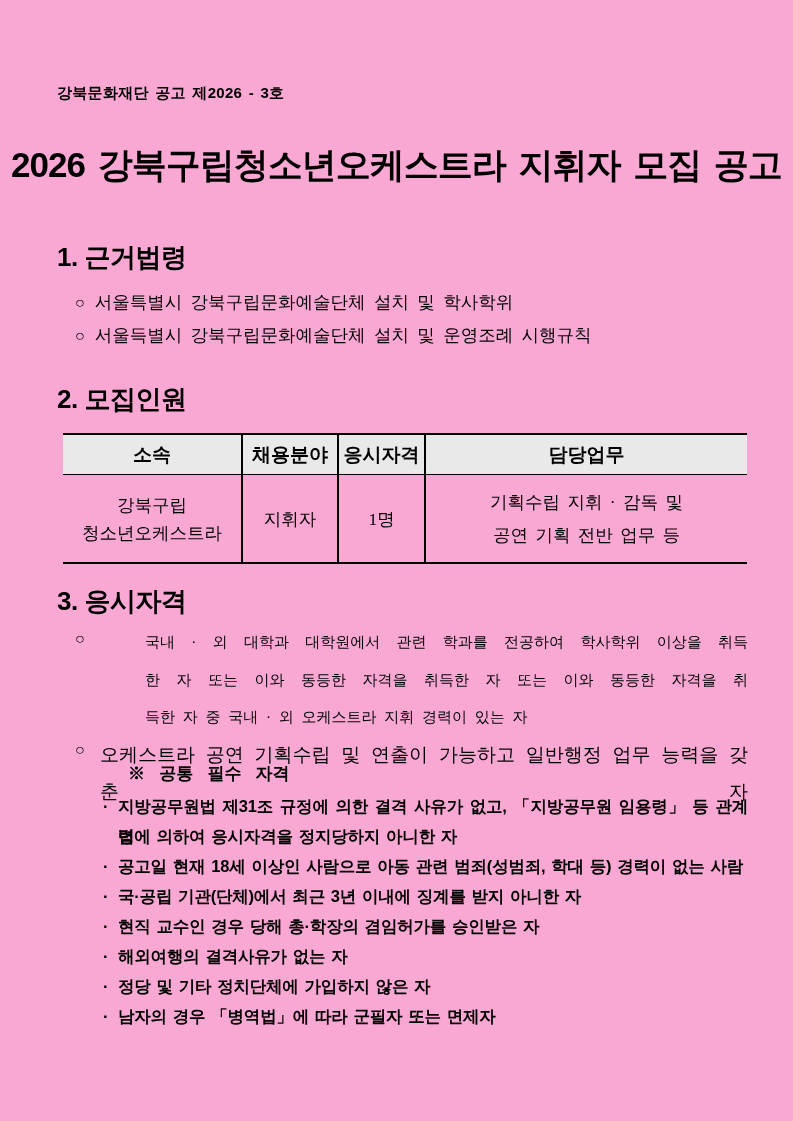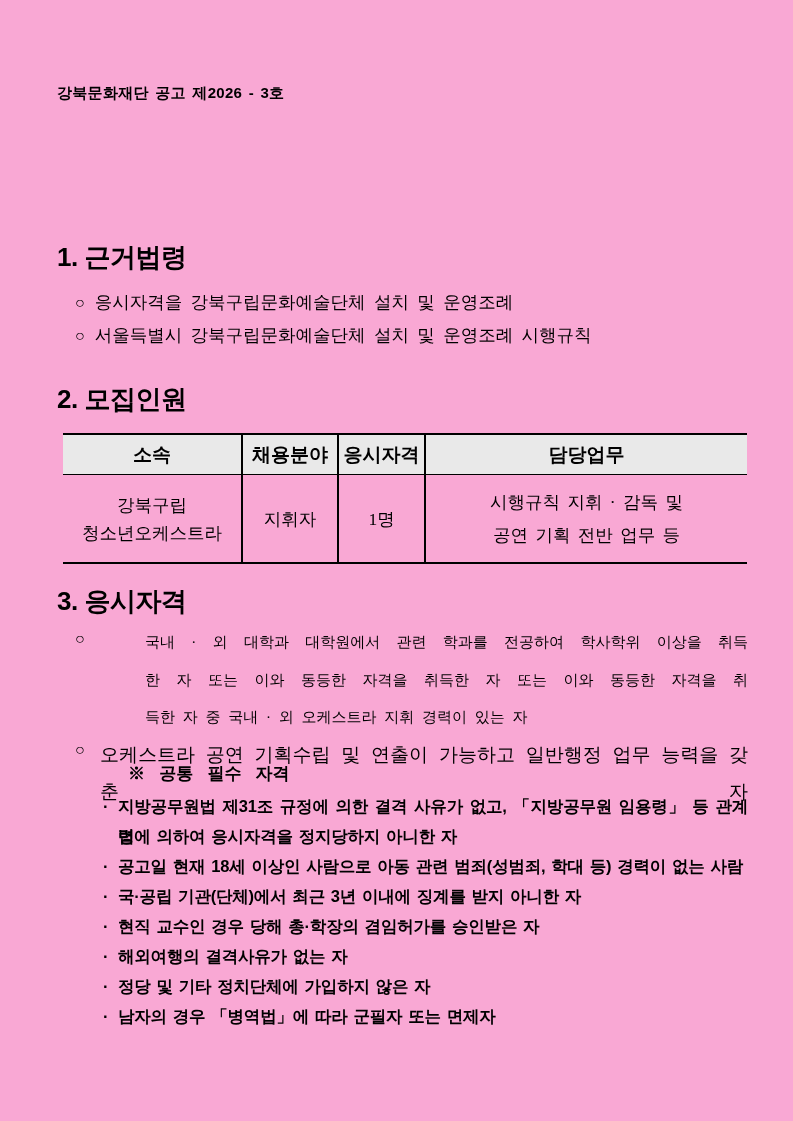--- a/index.html
+++ b/index.html
@@ -191,26 +191,27 @@
     text-align-last: justify;
   }
 </style>
 </head>
 <body>
 
 <div class="page">
 
   <div class="notice">강북문화재단 공고 제2026 - 3호</div>
 
+  <div class="doc-title">2026 강북구립청소년오케스트라 지휘자 모집 공고</div>
 
   <div class="sec-heading sec1-heading">1. 근거법령</div>
   <div class="s1-list">
     <div class="s1-row">
       <span class="o-marker">○</span>
-      <span class="s1-text">응시자격을 강북구립문화예술단체 설치 및 운영조례</span>
+      <span class="s1-text">서울특별시 강북구립문화예술단체 설치 및 학사학위</span>
     </div>
     <div class="s1-row">
       <span class="o-marker">○</span>
       <span class="s1-text">서울득별시 강북구립문화예술단체 설치 및 운영조례 시행규칙</span>
     </div>
   </div>
 
   <div class="sec-heading sec2-heading">2. 모집인원</div>
   <table class="tbl">
     <colgroup>
@@ -229,21 +230,21 @@
     </thead>
     <tbody>
       <tr>
         <td>
           <div class="cell-line">강북구립</div>
           <div class="cell-line">청소년오케스트라</div>
         </td>
         <td>지휘자</td>
         <td>1명</td>
         <td>
-          <div class="duty-line">시행규칙 지휘 · 감독 및</div>
+          <div class="duty-line">기획수립 지휘 · 감독 및</div>
           <div class="duty-line">공연 기획 전반 업무 등</div>
         </td>
       </tr>
     </tbody>
   </table>
 
   <div class="sec-heading sec3-heading">3. 응시자격</div>
 
   <span class="s3-bullet1-marker">○</span>
   <div class="s3-lines">

